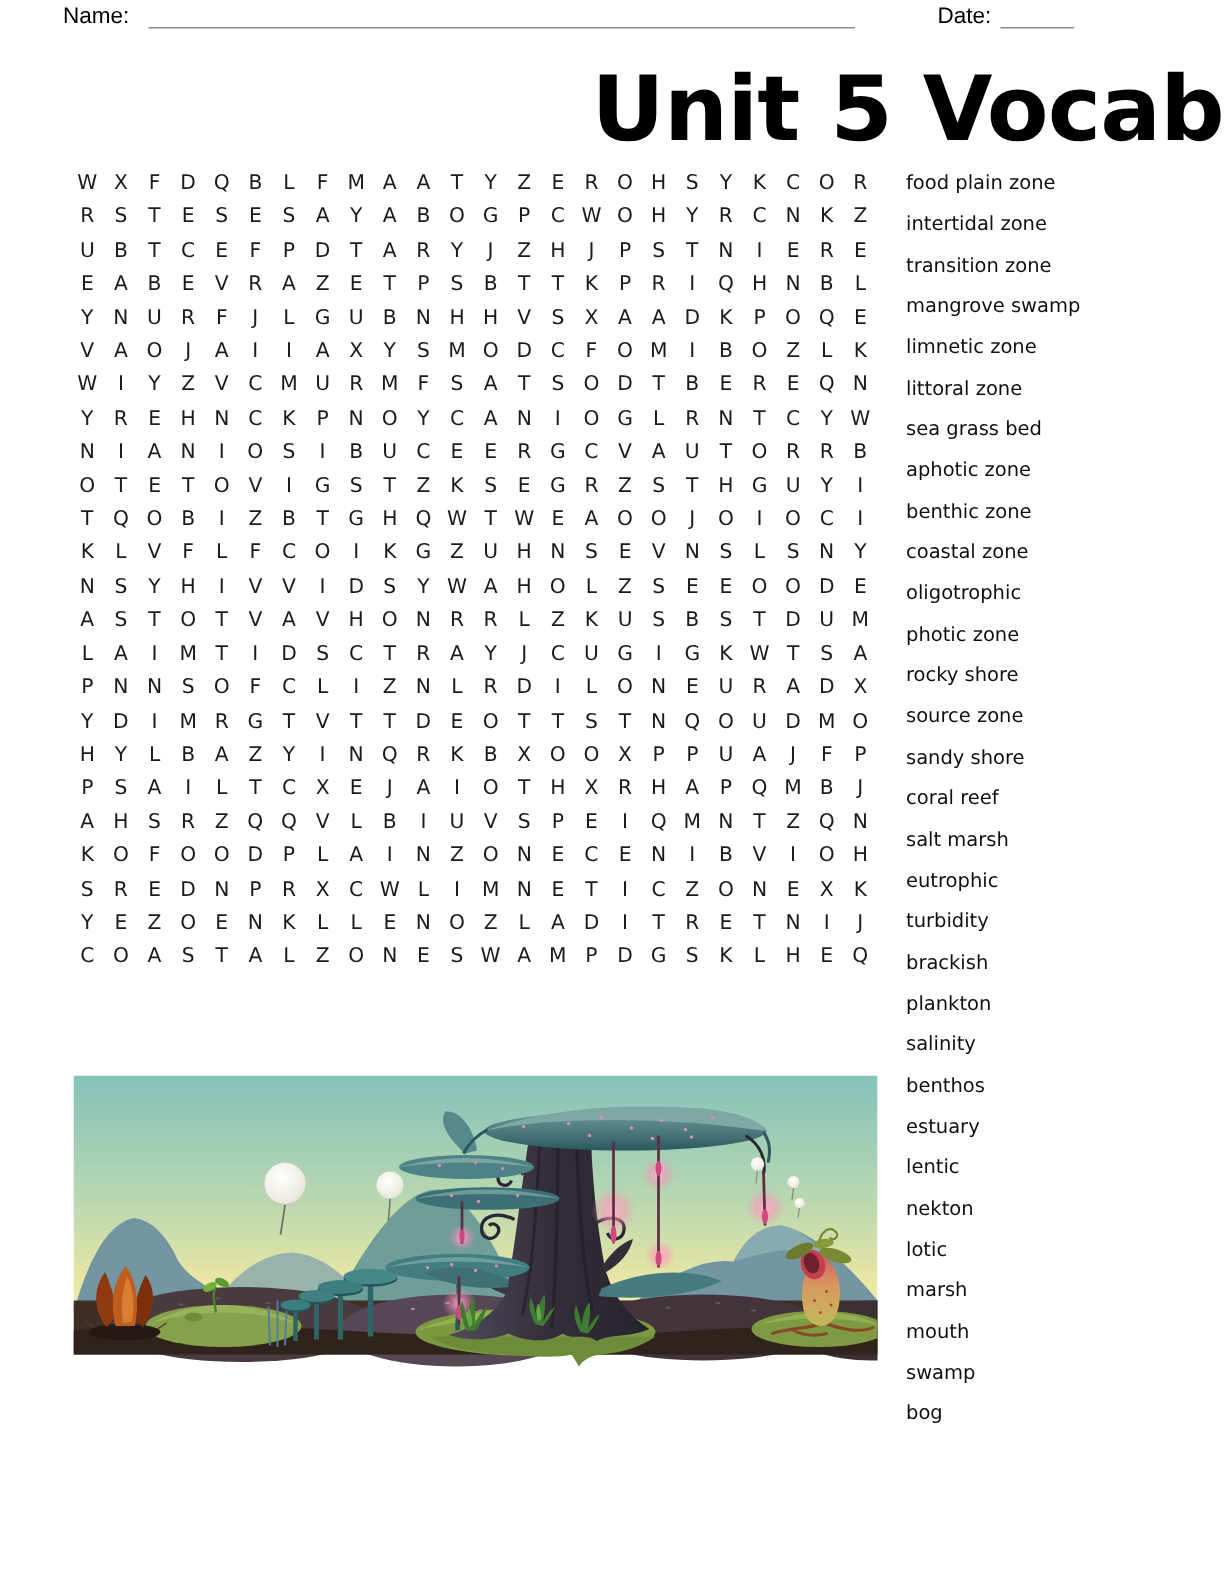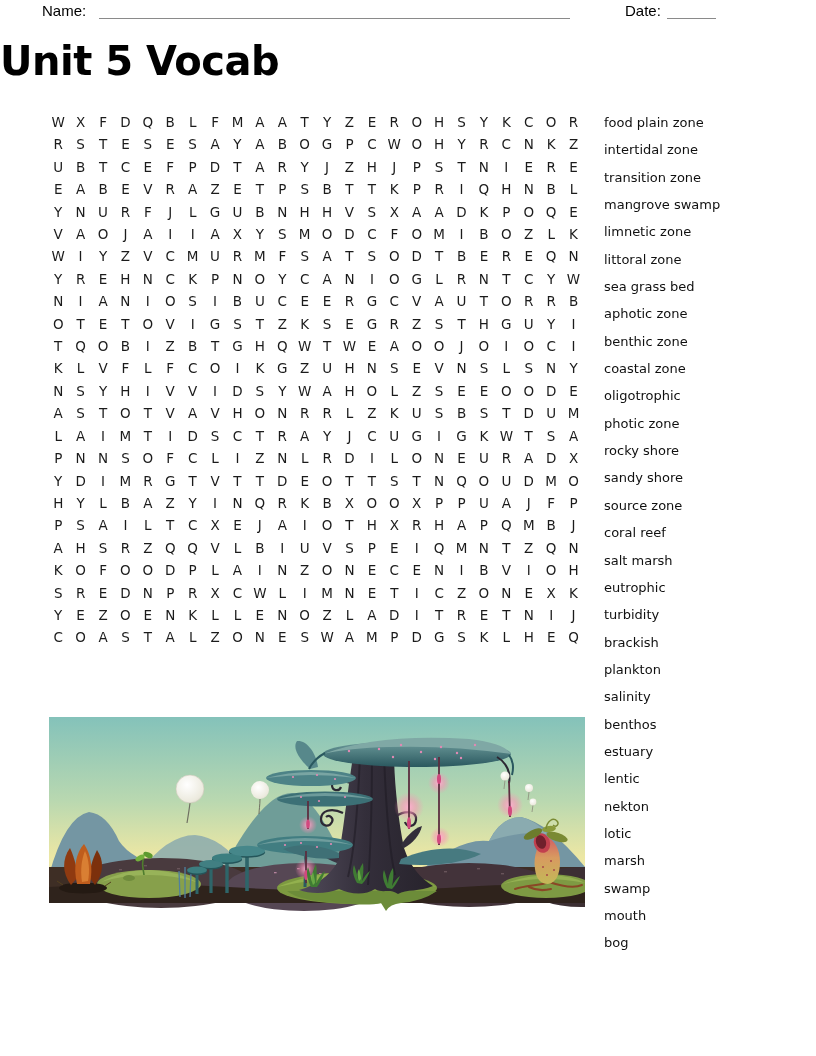--- a/index.html
+++ b/index.html
@@ -4,22 +4,22 @@
 <style>
   html,body { margin:0; padding:0; background:#ffffff; }
   body { width:816px; height:1056px; position:relative; font-family:"Liberation Sans", sans-serif; color:#000; overflow:hidden; }
   .page { position:absolute; inset:0; background:#fff;padding-left:31px; }
 
   .name-label { position:absolute; left:42px; top:2px; font-size:15px; color:#000; }
   .name-line  { position:absolute; left:99px; top:1px; width:471px; height:17px; border-bottom:1.5px solid #8a8a8a; }
   .date-label { position:absolute; left:625px; top:2px; font-size:15px; color:#000;text-align:right; }
   .date-line  { position:absolute; left:667px; top:1px; width:49px; height:17px; border-bottom:1.5px solid #8a8a8a; }
 
-  .title { position:absolute; left:0; right:0; top:38px; text-align:left;
-           font-family:"DejaVu Sans", sans-serif; font-size:40px; font-weight:bold;
+  .title { position:absolute; left:0; right:0; top:38px; text-align:right;
+           font-family:"DejaVu Sans", sans-serif; font-size:60px; font-weight:bold;
            letter-spacing:-0.5px; color:#000; }
 
   .grid { position:absolute; left:47px; top:111px; }
   .grid-row { display:flex; height:22.42px; }
   .grid-cell { width:22.42px; height:22.42px; line-height:22.42px; text-align:center;
                font-family:"DejaVu Sans", sans-serif; font-size:13.5px; color:#1b1b1b; }
 
   .words { position:absolute; left:604px; top:109px; margin:0; padding:0; list-style:none; }
   .word-item { font-family:"DejaVu Sans", sans-serif; font-size:13px; line-height:27.35px; color:#101010; }
 
@@ -671,37 +671,37 @@
       <li class="word-item">mangrove swamp</li>
       <li class="word-item">limnetic zone</li>
       <li class="word-item">littoral zone</li>
       <li class="word-item">sea grass bed</li>
       <li class="word-item">aphotic zone</li>
       <li class="word-item">benthic zone</li>
       <li class="word-item">coastal zone</li>
       <li class="word-item">oligotrophic</li>
       <li class="word-item">photic zone</li>
       <li class="word-item">rocky shore</li>
+      <li class="word-item">source zone</li>
       <li class="word-item">sandy shore</li>
-      <li class="word-item">source zone</li>
       <li class="word-item">coral reef</li>
       <li class="word-item">salt marsh</li>
       <li class="word-item">eutrophic</li>
       <li class="word-item">turbidity</li>
       <li class="word-item">brackish</li>
       <li class="word-item">plankton</li>
       <li class="word-item">salinity</li>
       <li class="word-item">benthos</li>
       <li class="word-item">estuary</li>
       <li class="word-item">lentic</li>
       <li class="word-item">nekton</li>
       <li class="word-item">lotic</li>
       <li class="word-item">marsh</li>
+      <li class="word-item">mouth</li>
       <li class="word-item">swamp</li>
-      <li class="word-item">mouth</li>
       <li class="word-item">bog</li>
     </ul>
 
   <svg class="scene" width="536" height="196" viewBox="0 0 536 196" xmlns="http://www.w3.org/2000/svg">
     <defs>
       <linearGradient id="sky" x1="0" y1="0" x2="0" y2="1">
         <stop offset="0" stop-color="#84c2ba"></stop>
         <stop offset="0.45" stop-color="#b9d8b0"></stop>
         <stop offset="0.75" stop-color="#ece7a4"></stop>
         <stop offset="1" stop-color="#f4eeab"></stop>

